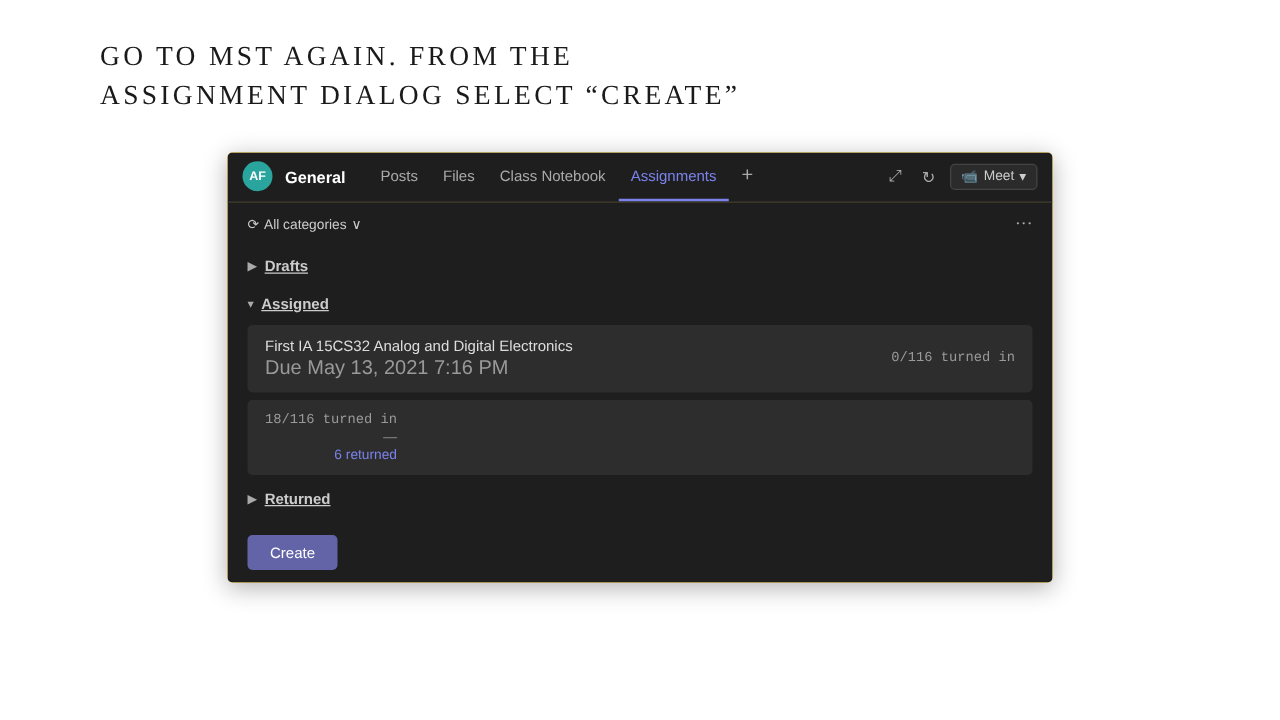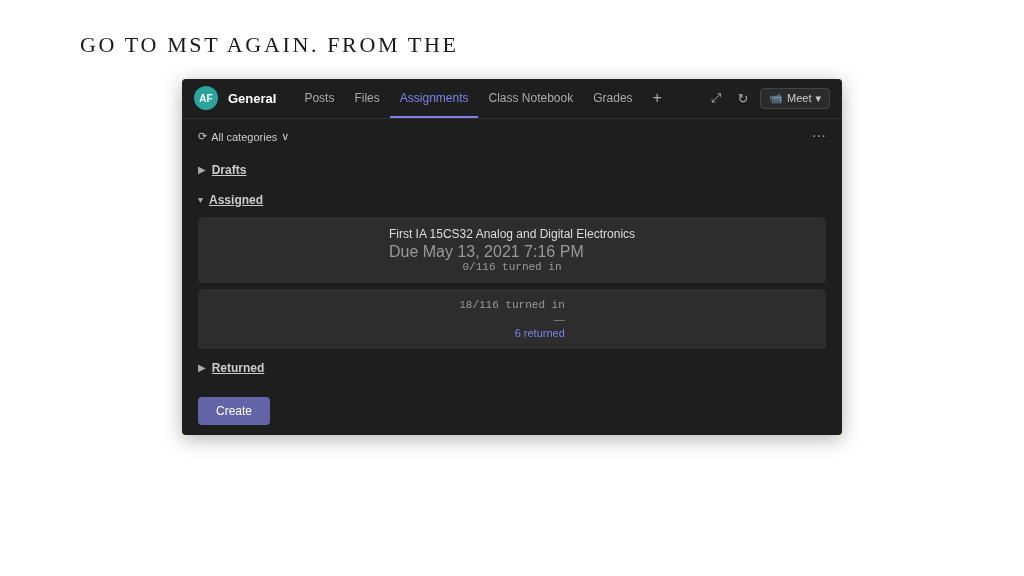--- a/index.html
+++ b/index.html
@@ -18,21 +18,21 @@
       padding: 30px 80px 18px;
       font-family: 'Palatino Linotype', 'Palatino', serif;
       font-size: 22px;
       letter-spacing: 0.12em;
       text-transform: uppercase;
       color: #1a1a1a;
       line-height: 1.4;
     }
 
     .screenshot-wrapper {
-      margin: 0 auto;
+      margin: 12px auto;
       width: 660px;
       background: #eab308;
       border-radius: 4px;
       overflow: hidden;
       box-shadow: 0 4px 20px rgba(0,0,0,0.3);
     }
 
     
     .nav-bar {
       background: #1e1e1e;
@@ -189,21 +189,20 @@
     
     .assignment-row {
       background: #2d2d2d;
       border-radius: 4px;
       padding: 10px 14px;
       margin-bottom: 6px;
       display: flex;
       justify-content: space-between;
       align-items: center;
       cursor: pointer;
-      flex-direction: column;
     }
 
     .assignment-info {
       display: flex;
       flex-direction: column;
       gap: 2px;
     }
 
     .assignment-name {
       color: #ddd;
@@ -257,34 +256,34 @@
 
     .section-gap {
       margin-bottom: 4px;
     }
   </style>
 </head>
 <body>
 
 <p class="page-title">
   <span>Go to MST again. From the</span><br>
+  <span>Assignment dialog select “Create”</span>
 </p>
 
 <div class="screenshot-wrapper">
 
   <div class="nav-bar">
     <div class="nav-avatar">AF</div>
     <span class="nav-channel-name">General</span>
 
     <div class="nav-tabs">
       <div class="nav-tab">Posts</div>
       <div class="nav-tab">Files</div>
+      <div class="nav-tab">Class Notebook</div>
       <div class="nav-tab active">Assignments</div>
-      <div class="nav-tab">Class Notebook</div>
-      <div class="nav-tab">Grades</div>
       <div class="nav-tab plus">+</div>
     </div>
 
     <div class="nav-actions">
       <span class="nav-icon-btn">⤢</span>
       <span class="nav-icon-btn">↻</span>
       <button class="meet-btn">
         <span>📹</span>
         <span>Meet</span>
         <span>▾</span>

